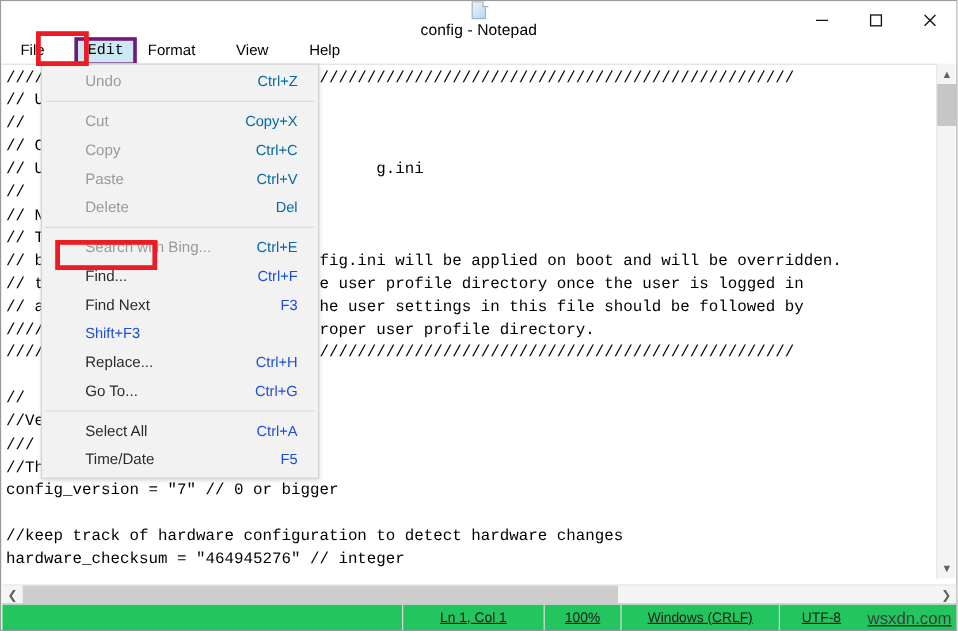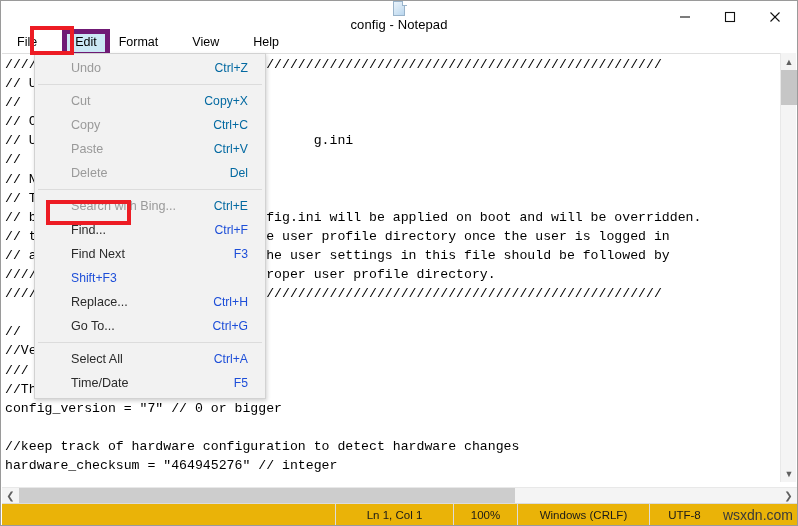--- a/index.html
+++ b/index.html
@@ -92,22 +92,23 @@
   }
   .menubar-item {
     font-size: 12.5px;
     color: #000000;
     padding: 2px 25px 3px 9px;
     white-space: nowrap;
     line-height: 15px;
   }
   .menubar-item.open {
     background: #cce8f5;
-    border: 5px solid #701a75;
+    border: 3px solid #701a75;
     padding: 1px 8px 2px 8px;
+    font-family: Liberation Mono, monospace;
   }
 
   
   .editor {
     position: absolute;
     left: 1px; top: 52px;
     width: 779px;
     height: 429px;
     background: #ffffff;
     overflow: hidden;
@@ -173,27 +174,28 @@
     height: 15px;
     background: #cdcdcd;
   }
 
   
   .statusbar {
     position: absolute;
     left: 1px; bottom: 0;
     width: 795px;
     height: 22px;
-    background: #eab308;
+    background: #22c55e;
     border-top: 1px solid #dcdcdc;
     display: flex;
     align-items: center;
     box-sizing: border-box;
     font-size: 11.5px;
     color: #1a1a1a;
+    text-decoration: underline;
   }
   .status-cell {
     height: 22px;
     display: flex;
     align-items: center;
     padding: 0 10px;
     border-left: 1px solid #dcdcdc;
     white-space: nowrap;
     box-sizing: border-box;
   }

